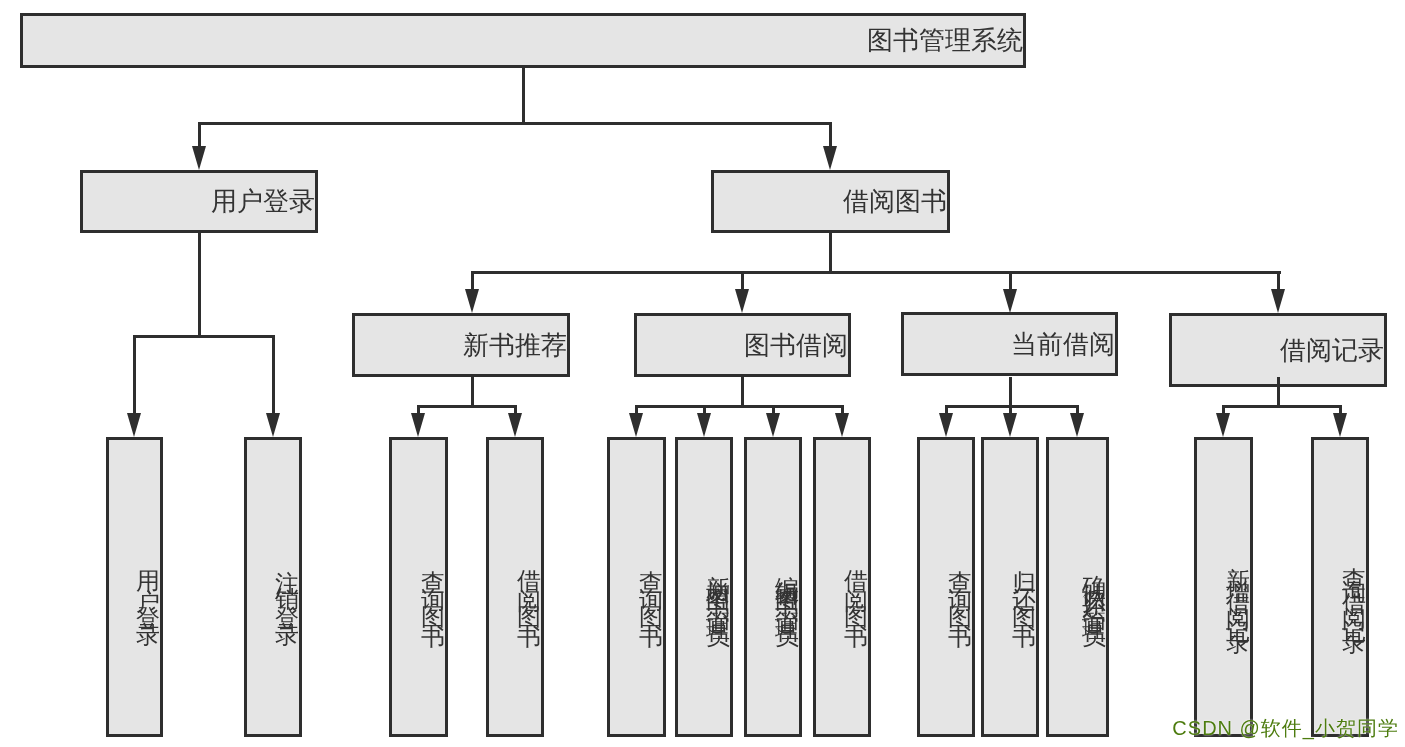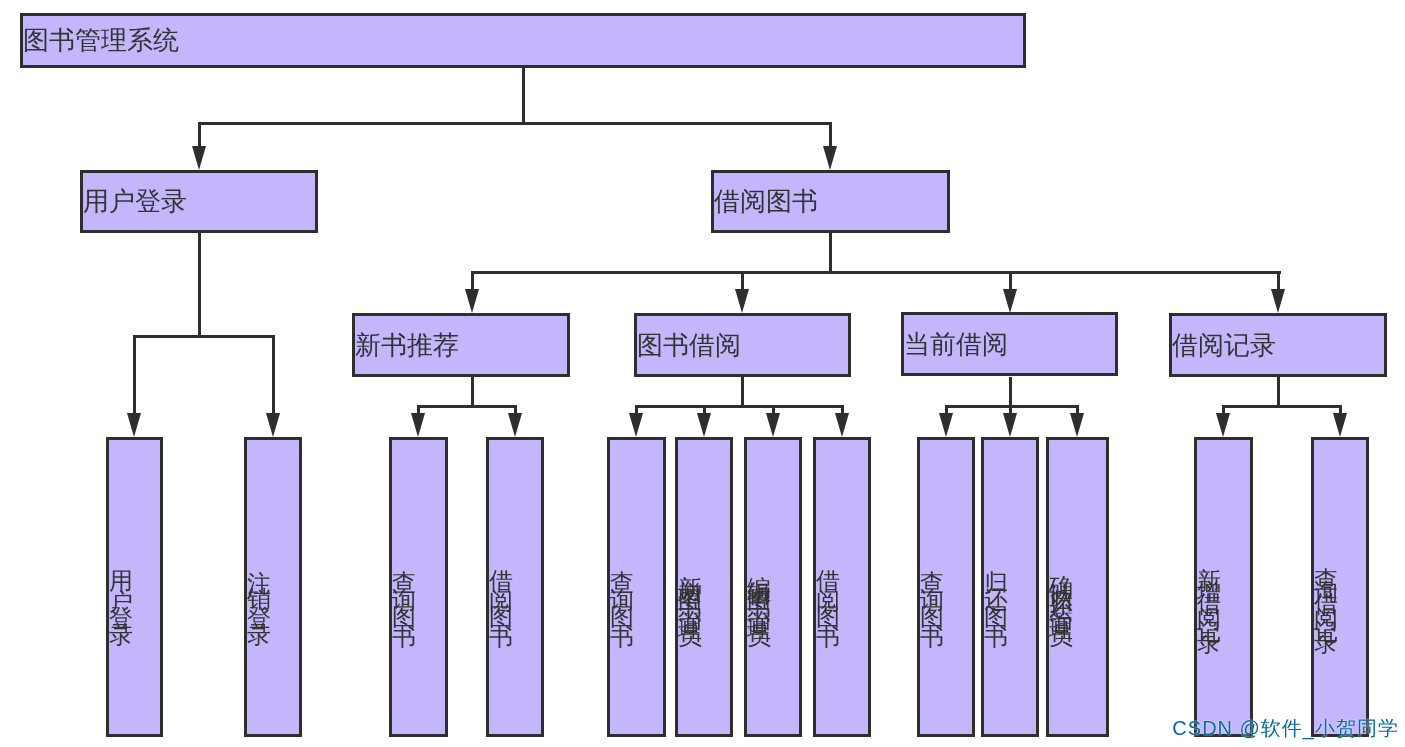--- a/index.html
+++ b/index.html
@@ -1,36 +1,36 @@
 <!DOCTYPE html>
 <html><head>
 <meta charset="utf-8">
 <style>
   html,body{margin:0;padding:0;background:#fff;}
   .canvas{
     position:relative;width:1405px;height:747px;background:#ffffff;
     font-family:"Liberation Sans",sans-serif;color:#333333;overflow:hidden;
   }
   .node{
-    position:absolute;box-sizing:border-box;border:3px solid #2e2e2e;background:#c4b5fd;
-    display:flex;align-items:center;justify-content:flex-start;
+    position:absolute;box-sizing:border-box;border:3px solid #2e2e2e;background:#e5e5e5;
+    display:flex;align-items:center;justify-content:flex-end;
     font-size:26px;color:#333333;white-space:nowrap;
   }
   .leaf .label{
     writing-mode:vertical-rl;text-orientation:mixed;
     font-size:24px;line-height:1;white-space:nowrap;
   }
   .line{position:absolute;background:#2e2e2e;}
   .arrow{
     position:absolute;width:0;height:0;
     border-left:7px solid transparent;border-right:7px solid transparent;
     border-top:24px solid #2e2e2e;
   }
   .watermark{
-    position:absolute;right:6px;bottom:5px;font-size:20px;color:#0369a1;
+    position:absolute;right:6px;bottom:5px;font-size:20px;color:#4d7c0f;
     letter-spacing:1px;text-shadow:0 0 2px #ffffff;z-index:5;white-space:nowrap;
   }
 </style>
 </head>
 <body>
 
 <div class="canvas">
 
   <div class="node" style="left:20px;top:13px;width:1006px;height:55px">
     <span>图书管理系统</span>
@@ -45,21 +45,21 @@
 
   <div class="node" style="left:352px;top:313px;width:218px;height:64px">
     <span>新书推荐</span>
   </div>
   <div class="node" style="left:634px;top:313px;width:217px;height:64px">
     <span>图书借阅</span>
   </div>
   <div class="node" style="left:901px;top:312px;width:217px;height:64px">
     <span>当前借阅</span>
   </div>
-  <div class="node" style="left:1169px;top:313px;width:218px;height:64px">
+  <div class="node" style="left:1169px;top:313px;width:218px;height:74px">
     <span>借阅记录</span>
   </div>
 
   <div class="node leaf" style="left:106px;top:437px;width:57px;height:300px">
     <span class="label" style="letter-spacing: 18px;">用户登录</span>
   </div>
   <div class="node leaf" style="left:244px;top:437px;width:58px;height:300px">
     <span class="label" style="letter-spacing: 18px;">注销登录</span>
   </div>
 

